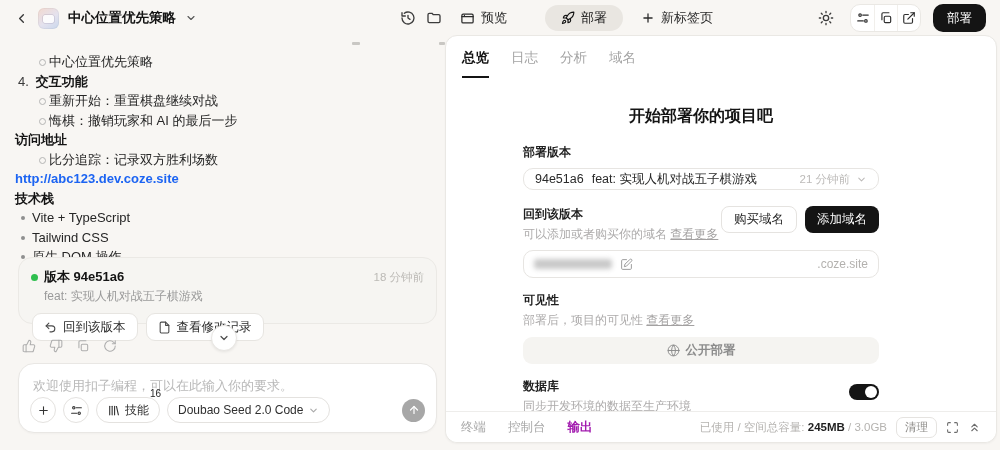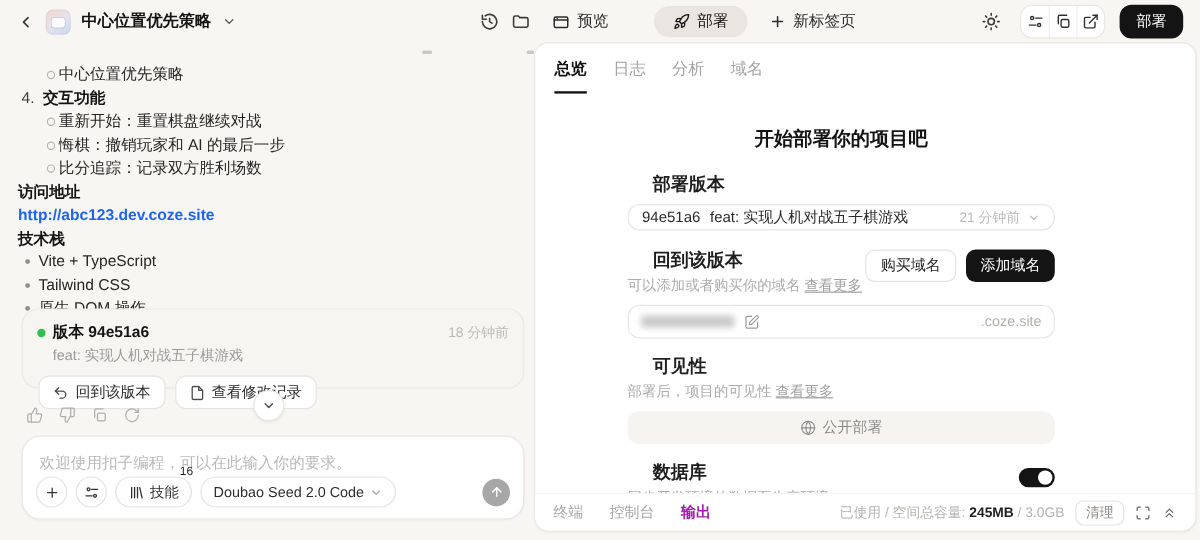--- a/index.html
+++ b/index.html
@@ -86,21 +86,21 @@
 
   
   .right-card { position:absolute; left:445px; top:35px; width:552px; height:408px;
     background:#fff; border:1px solid #eae8e4; border-radius:12px; box-shadow:0 1px 2px rgba(0,0,0,.04); }
   .rc-tabs { display:flex; gap:22px; padding:13px 16px 0; font-size:13.5px; }
   .rc-tab { padding-bottom:9px; color:#a3a3a3; cursor:pointer; border-bottom:2px solid transparent; }
   .rc-tab.active { color:#141414; font-weight:700; border-bottom-color:#141414; }
   .rc-body { position:absolute; left:0; right:0; top:45px; bottom:31px; overflow:hidden; }
   .form-col { position:absolute; left:77px; width:356px; top:0; }
   .deploy-title { margin:25px 0 17px; text-align:center; font-size:16px; font-weight:700; color:#141414; }
-  .sec-label { font-size:15px; font-weight:700; color:#1f1f1f;margin-left:21px; }
+  .sec-label { font-size:12px; font-weight:700; color:#1f1f1f; }
   .sec-desc { margin-top:3px; font-size:12px; color:#adabab; }
   .sec-desc .more { text-decoration:underline; cursor:pointer; color:#a3a1a1; }
   .select-box { margin-top:7px; height:22px; border:1px solid #e7e5e2; border-radius:10px;
     display:flex; align-items:center; padding:0 11px; cursor:pointer; background:#fff; }
   .sel-hash { font-size:12.5px; color:#2a2a2a; }
   .sel-msg { margin-left:8px; font-size:12.5px; color:#2a2a2a; }
   .sel-time { margin-left:auto; font-size:11.5px; color:#bcbab8; }
   .sel-caret { margin-left:6px; color:#bcbab8; }
   .domain-head { margin-top:16px; display:flex; align-items:flex-start; }
   .domain-btns { margin-left:auto; display:flex; gap:8px; }
@@ -109,21 +109,21 @@
   .btn-dark { height:27px; padding:0 12px; background:#141414; border:none; border-radius:8px;
     font-size:12.5px; color:#fff; font-family:inherit; cursor:pointer; }
   .domain-input { margin-top:7px; height:28px; border:1px solid #e7e5e2; border-radius:10px;
     display:flex; align-items:center; padding:0 10px; background:#fff; }
   .blur-blob { width:78px; height:10px; background:#c9c9c9; border-radius:3px; filter:blur(2.5px); }
   .edit-ic { margin-left:8px; color:#9a9a9a; cursor:pointer; }
   .domain-suffix { margin-left:auto; font-size:12px; color:#b3b1ae; }
   .vis-head { margin-top:14px; }
   .public-btn { margin-top:8px; width:100%; height:27px; background:#f5f4f1; border:none; border-radius:9px;
     display:flex; align-items:center; justify-content:center; gap:6px; font-size:12.5px; color:#8c8c8c;
-    font-family:inherit; cursor:pointer; }
+    font-family:inherit; cursor:pointer;font-weight:bold; }
   .db-row { margin-top:14px; display:flex; align-items:flex-start; }
   .toggle { margin-left:auto; margin-top:6px; width:30px; height:16px; background:#141414; border-radius:9px;
     position:relative; cursor:pointer; }
   .toggle::after { content:""; position:absolute; right:2px; top:2px; width:12px; height:12px;
     background:#fff; border-radius:50%; }
 
   .rc-console { position:absolute; left:0; right:0; bottom:0; height:31px; border-top:1px solid #eeedeb;
     background:#fff; border-radius:0 0 12px 12px; display:flex; align-items:center; padding:0 15px; gap:22px;
     font-size:12.5px; }
   .con-tab { color:#a8a8a8; cursor:pointer; }
@@ -239,22 +239,22 @@
       <i style="left:337px;width:8px"></i>
         <i style="left:424px;width:6px"></i>
     </div>
     <div class="ln b2">中心位置优先策略</div>
     <div class="ln numln">
       <span class="num">4.</span>
       <span class="hd">交互功能</span>
     </div>
     <div class="ln b2">重新开始：重置棋盘继续对战</div>
     <div class="ln b2">悔棋：撤销玩家和 AI 的最后一步</div>
+    <div class="ln hd">访问地址</div>
     <div class="ln b2">比分追踪：记录双方胜利场数</div>
-    <div class="ln hd">访问地址</div>
     <div class="ln link">http://abc123.dev.coze.site</div>
     <div class="ln hd">技术栈</div>
     <div class="ln b1">Vite + TypeScript</div>
     <div class="ln b1">Tailwind CSS</div>
     <div class="ln b1">原生 DOM 操作</div>
   </div>
 
   <div class="ver-card">
     <div class="ver-head">
       <span class="ver-dot"></span>

